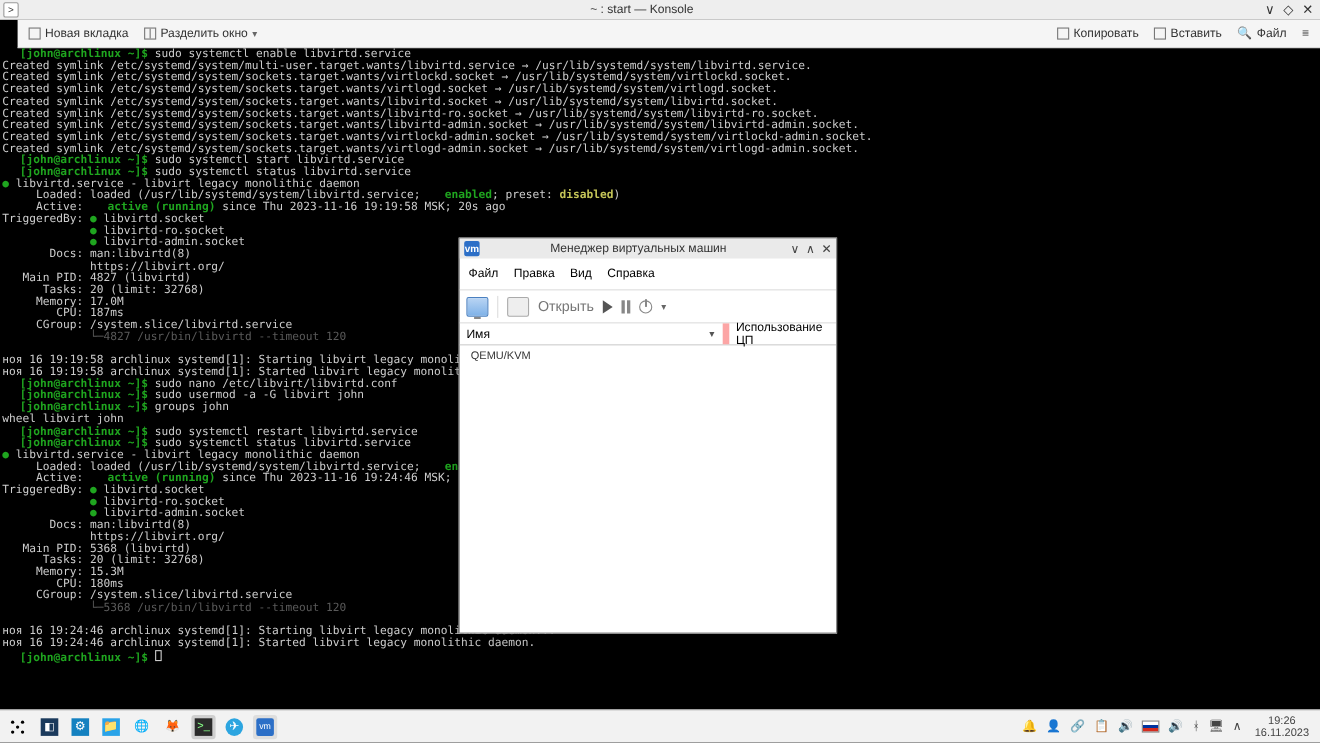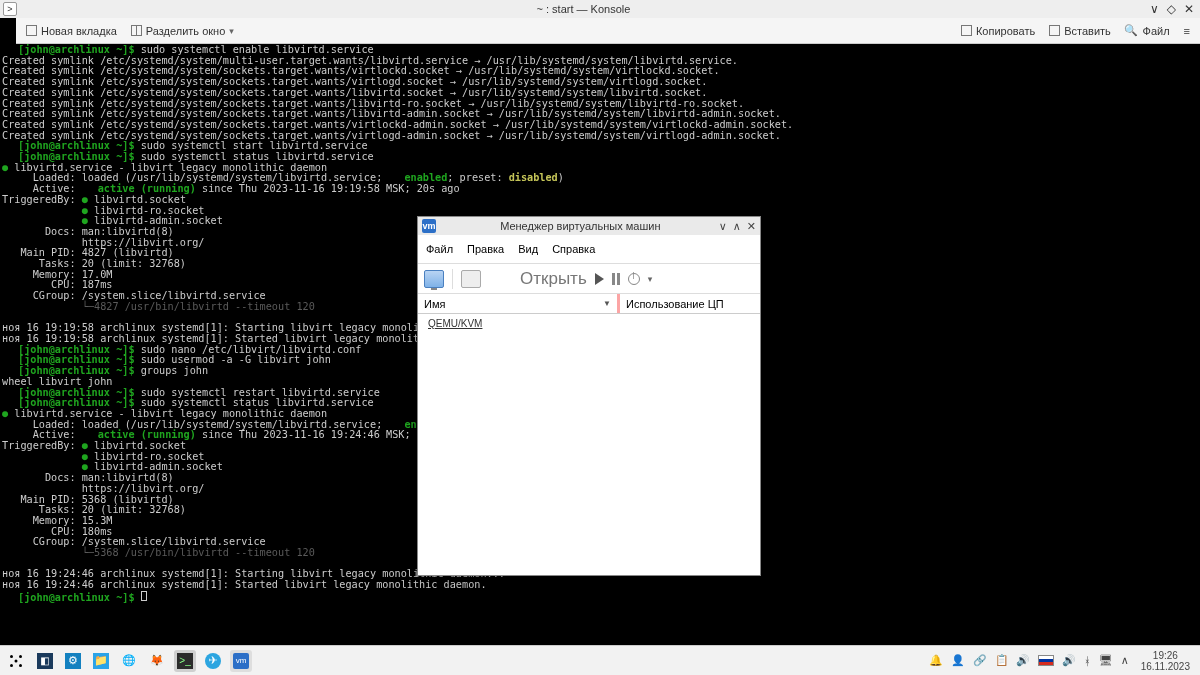--- a/index.html
+++ b/index.html
@@ -29,33 +29,33 @@
   .vm-title .vm-logo { width:14px;height:14px;background:#2c6fc7;border-radius:2px;margin-right:6px;display:flex;align-items:center;justify-content:center;color:#fff;font-size:9px;font-weight:bold; }
   .vm-title .t { flex:1; text-align:center; color:#333;}
   .vm-title .ctl { display:flex; gap:6px;}
   .vm-title .ctl span{ cursor:pointer;font-size:11px;color:#444;}
   .vm-menu { height:29px; display:flex; align-items:center; gap:14px; padding:0 8px; border-bottom:1px solid #ddd;}
   .vm-menu span{ cursor:pointer;}
   .vm-tools { height:30px; display:flex; align-items:center; gap:8px; padding:0 6px; border-bottom:1px solid #ddd;}
   .vm-tools .monitor { width:20px;height:18px;border:1px solid #4a80c0;background:linear-gradient(#b9d4f3,#7fb2e8);border-radius:2px; position:relative;}
   .vm-tools .monitor::after{content:"";position:absolute;left:6px;right:6px;bottom:-3px;height:2px;background:#888;}
   .vm-tools .monitor2 { width:20px;height:18px;border:1px solid #aaa;background:#eee;border-radius:2px;position:relative;}
-  .vm-tools .open-txt{ color:#777; font-size:17px;margin-left:31px;}
+  .vm-tools .open-txt{ color:#777; font-size:13px;}
   .vm-tools .play { width:0;height:0;border-top:6px solid transparent;border-bottom:6px solid transparent;border-left:9px solid #555; }
   .vm-tools .pause { display:flex; gap:2px;}
   .vm-tools .pause span{width:3px;height:12px;background:#888;}
   .vm-tools .power { width:12px;height:12px;border:1.5px solid #888;border-radius:50%;position:relative;}
   .vm-tools .power::after{content:"";position:absolute;left:50%;top:-2px;width:1.5px;height:7px;background:#888;background-clip:padding-box;transform:translateX(-50%);}
   .vm-tools .dd { font-size:9px; color:#666;}
   .vm-headers { height:20px; display:flex; border-bottom:1px solid #ccc;}
   .vm-headers .col { padding:3px 6px; font-size:11px; display:flex; align-items:center; justify-content:space-between;}
-  .vm-headers .col1 { width:202px; border-right:3px solid #fca5a5;}
+  .vm-headers .col1 { width:245px; border-right:6px solid #fca5a5;}
   .vm-headers .col2 { flex:1;}
   .vm-headers .tri { font-size:8px;color:#555;}
-  .vm-body { padding:4px 10px; font-size:10px; color:#333;text-decoration:underline;}
+  .vm-body { padding:4px 10px; font-size:10px; color:#333;}
   
   .taskbar { position:absolute; left:0; right:0; bottom:0; height:30px; background:#f2f2f2; border-top:1px solid #ccc; display:flex; align-items:center; font-size:11px; }
   .taskbar .start { width:24px;height:24px;margin-left:4px;display:flex;align-items:center;justify-content:center;}
   .taskbar .start svg{width:18px;height:18px;}
   .taskbar .launchers { display:flex; gap:6px; margin-left:6px;}
   .taskbar .launcher { width:22px;height:22px;border-radius:3px;display:flex;align-items:center;justify-content:center; cursor:pointer;}
   .taskbar .spacer { flex:1;}
   .taskbar .tray { display:flex; align-items:center; gap:8px; margin-right:6px; color:#444;}
   .taskbar .clock { text-align:center; font-size:10px; line-height:11px; padding:0 4px;}
   .taskbar .ru { background:linear-gradient(#fff 33%,#0033a0 33% 66%,#d52b1e 66%); width:16px;height:11px;border:0.5px solid #888;}

